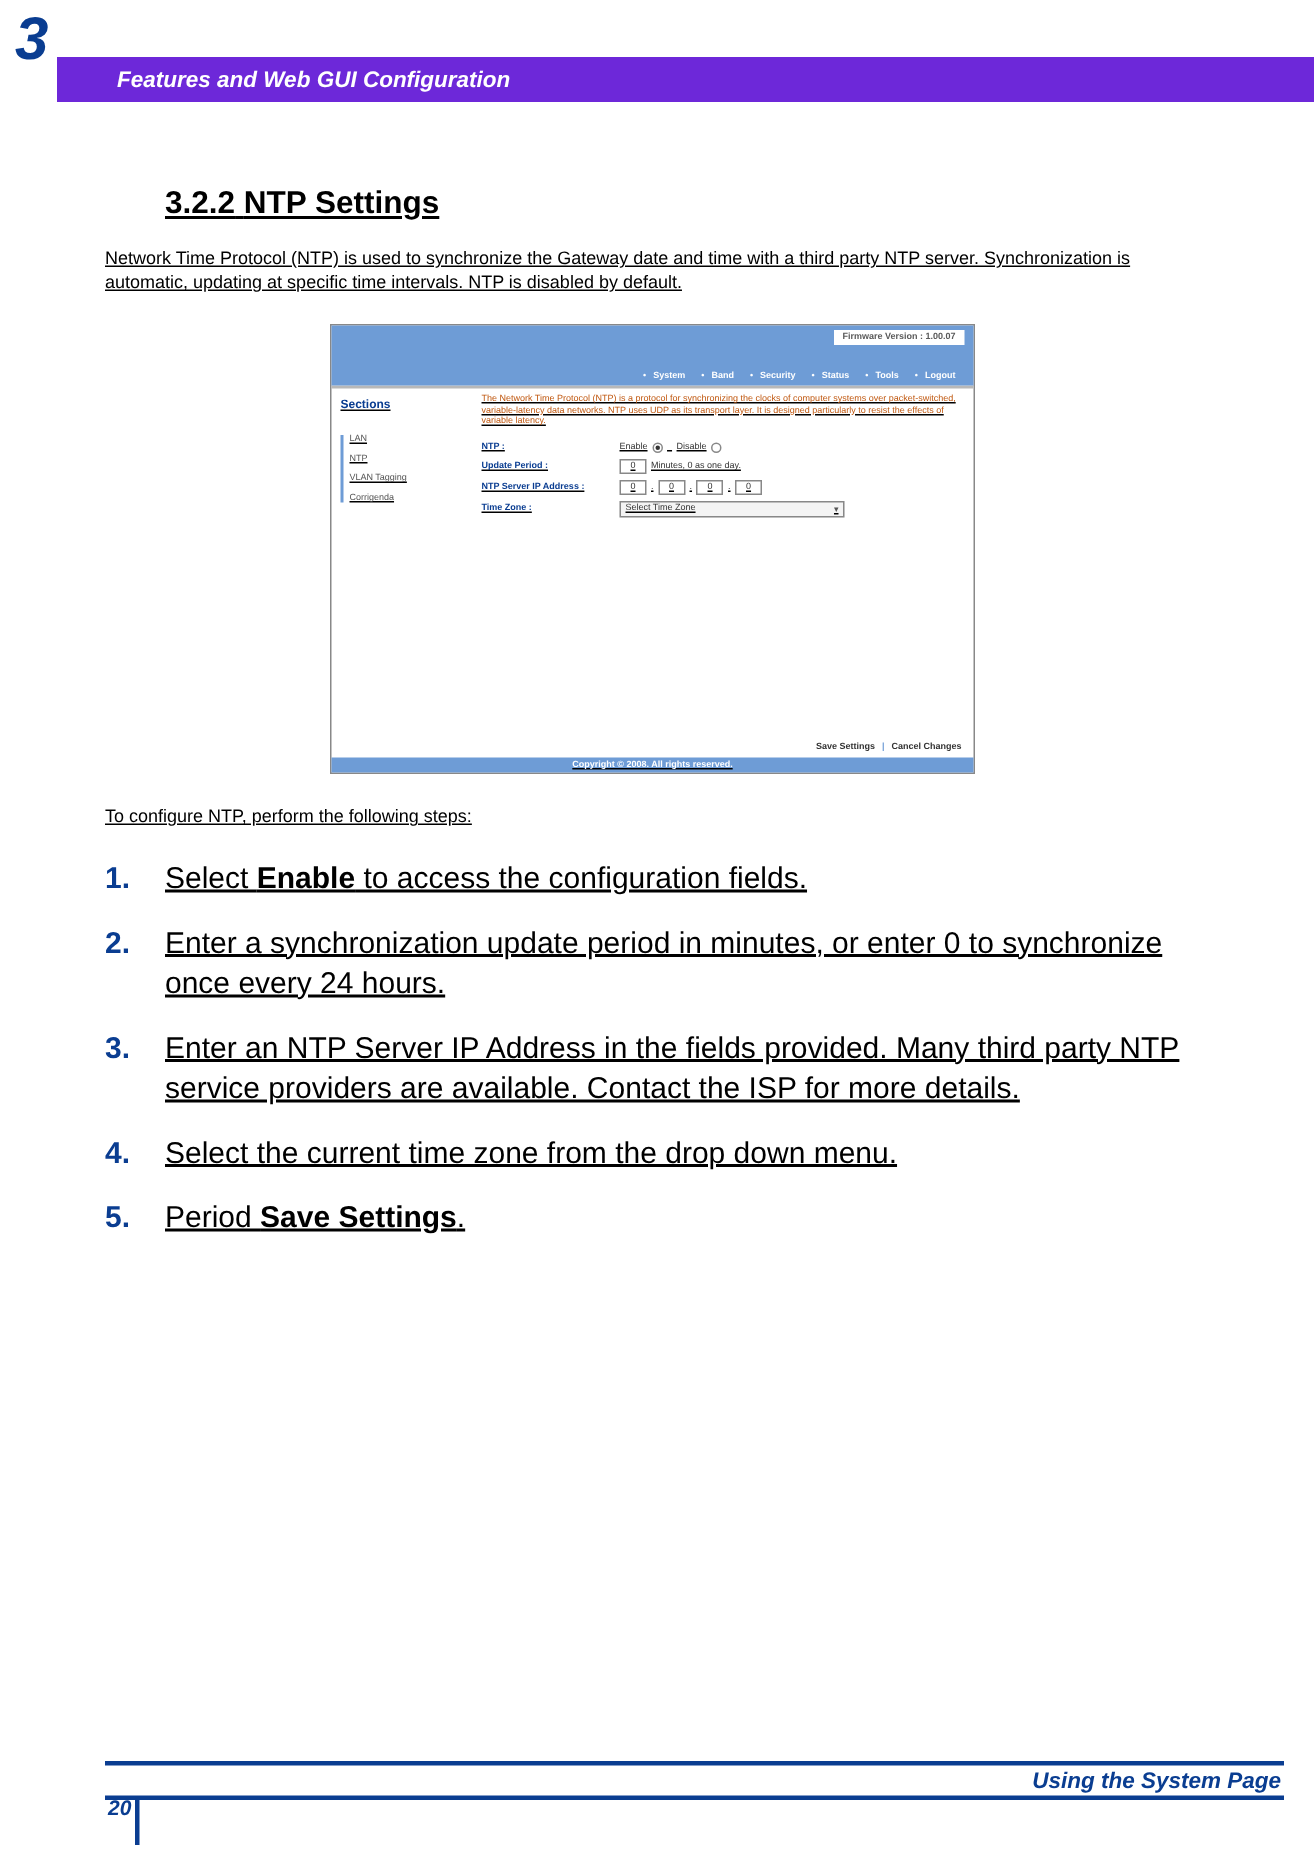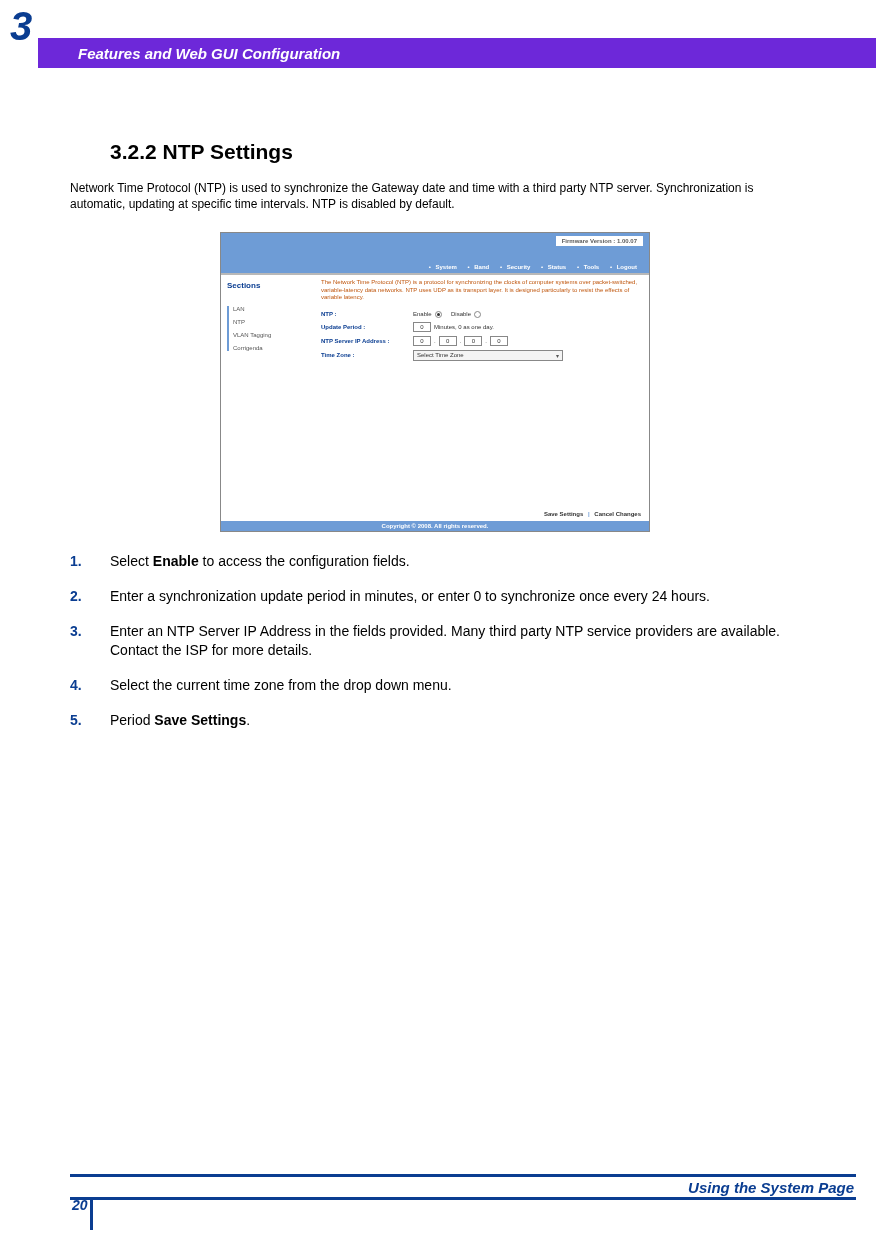--- a/index.html
+++ b/index.html
@@ -32,41 +32,42 @@
     padding-left: 40px;
   }
   .header-title {
     color: #fff;
     font-weight: bold;
     font-style: italic;
     font-size: 15px;
   }
   .content {
     position: absolute;
-    top: 140px;
+    top: 124px;
     left: 70px;
     width: 730px;
+    text-decoration: underline;
   }
   .section-heading {
     font-size: 21px;
     font-weight: bold;
     margin-left: 40px;
     margin-bottom: 16px;
   }
   .body-text {
     font-size: 12px;
     line-height: 1.35;
     margin-bottom: 20px;
   }
   .steps {
     list-style: none;
     counter-reset: step;
   }
   .steps li {
-    font-size: 14px;
+    font-size: 20px;
     line-height: 1.35;
     margin-bottom: 16px;
     padding-left: 40px;
     position: relative;
   }
   .steps li::before {
     counter-increment: step;
     content: counter(step) ".";
     position: absolute;
     left: 0;
@@ -316,20 +317,21 @@
         <div class="ss-save">
           <span>Save Settings</span>
           <span class="sep">|</span>
           <span>Cancel Changes</span>
         </div>
       </div>
     </div>
     <div class="ss-footer">Copyright © 2008.  All rights reserved.</div>
   </div>
 
+  <p class="body-text">To configure NTP, perform the following steps:</p>
 
   <ol class="steps">
     <li>
       <span>Select </span><span class="bold">Enable</span><span> to access the configuration fields.</span>
     </li>
     <li>
       <span>Enter a synchronization update period in minutes, or enter 0 to synchronize once every 24 hours.</span><span class="bold"></span><span></span>
     </li>
     <li>
       <span>Enter an NTP Server IP Address in the fields provided. Many third party NTP service providers are available. Contact the ISP for more details.</span><span class="bold"></span><span></span>

